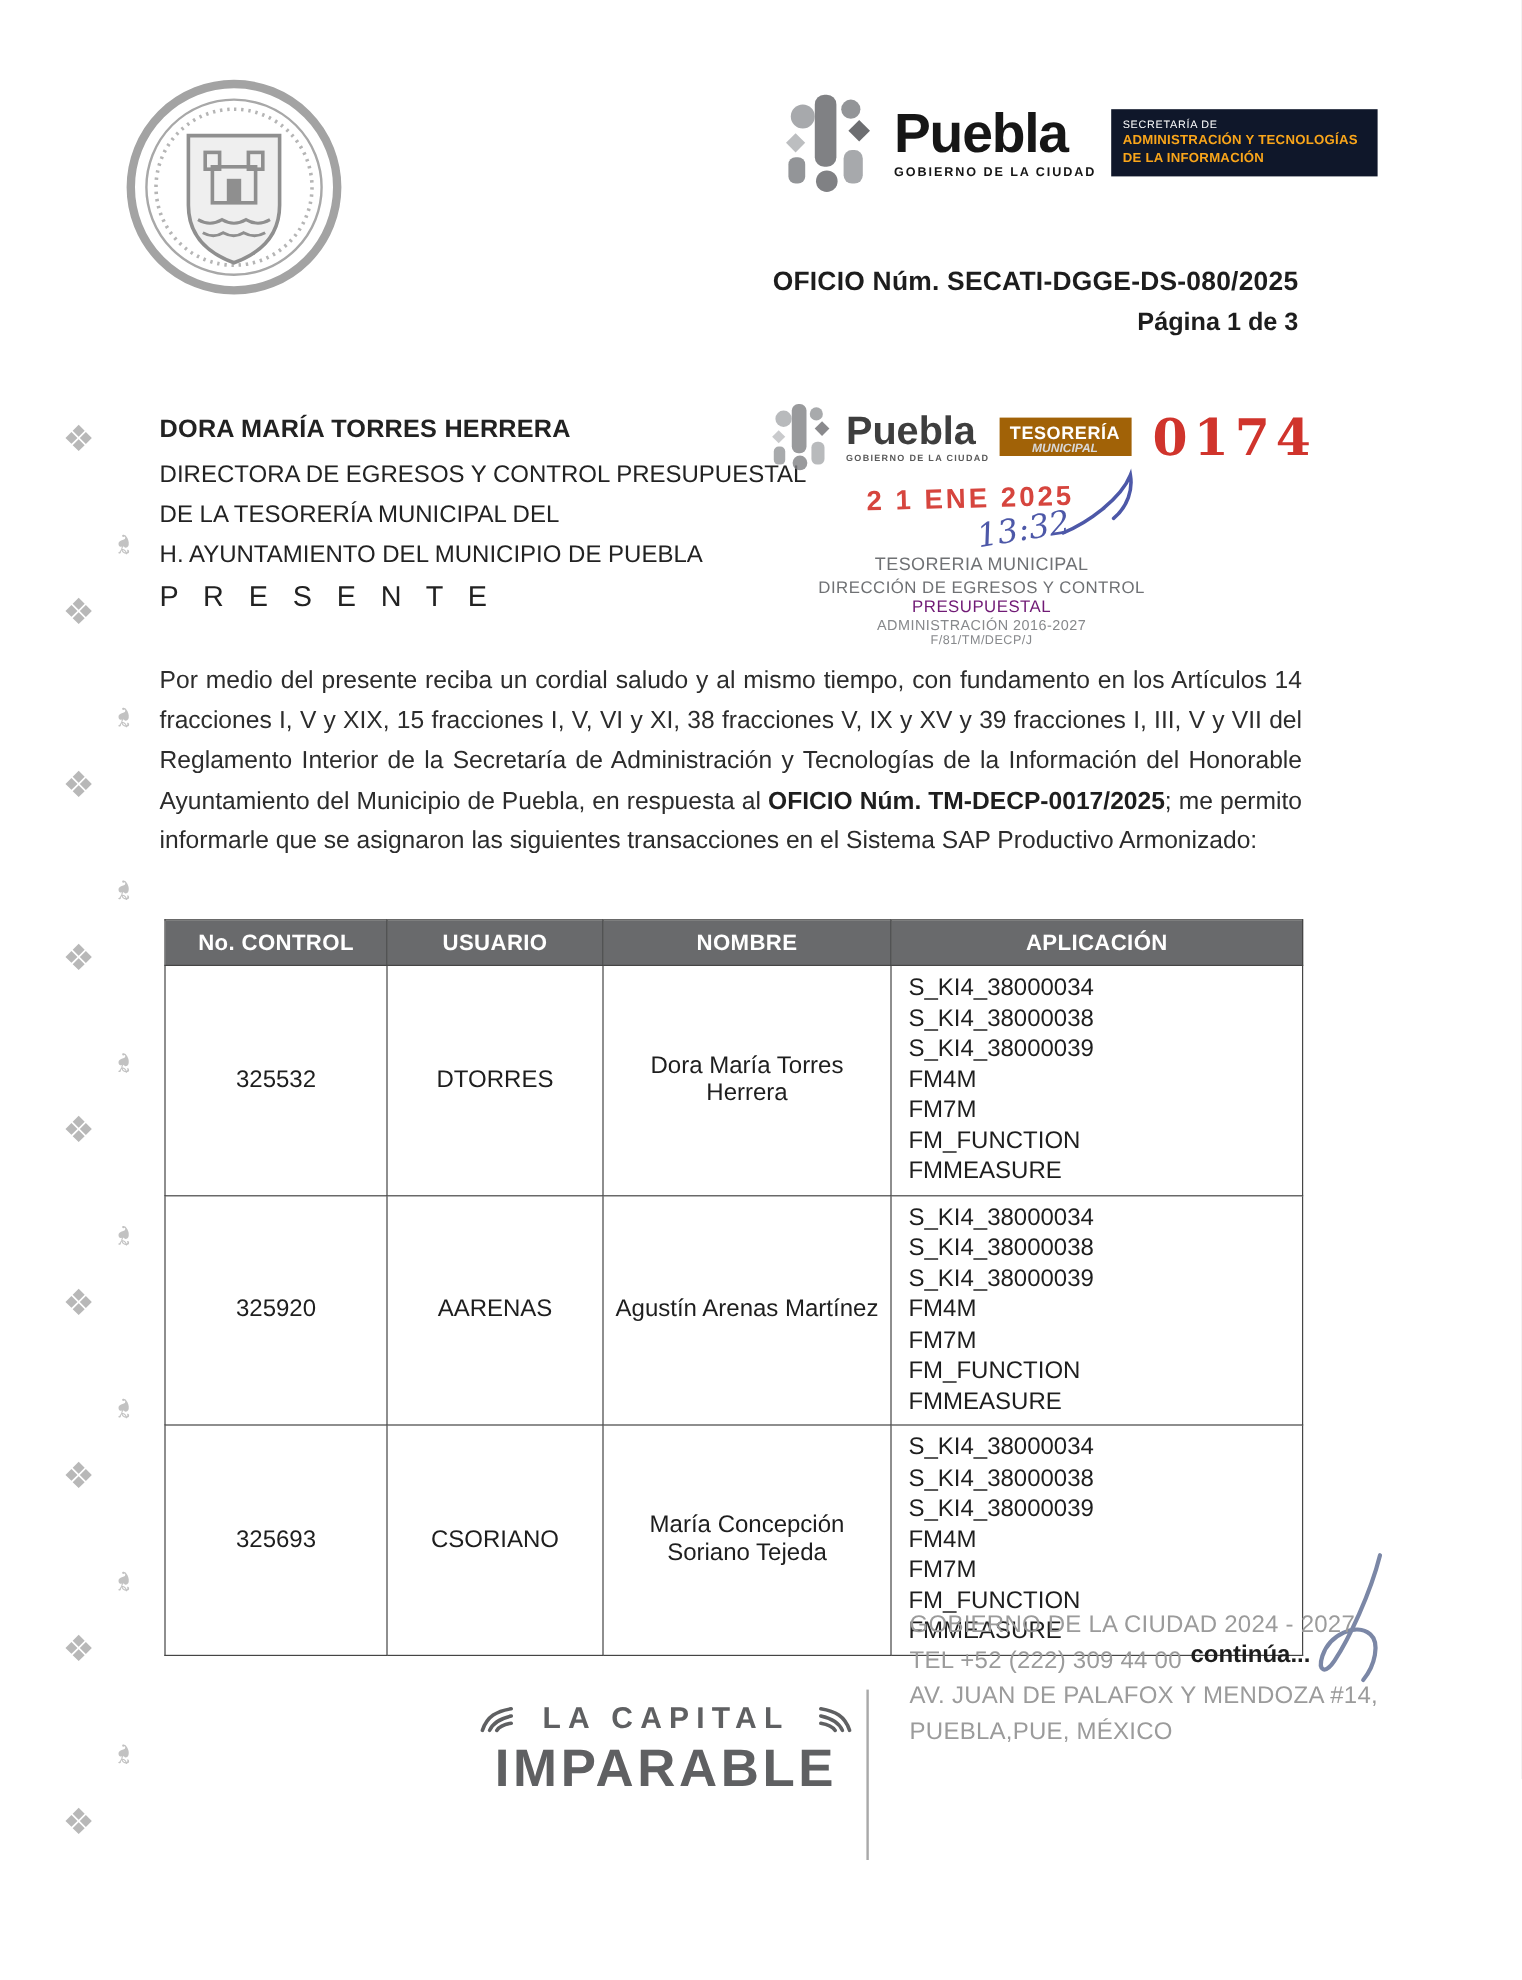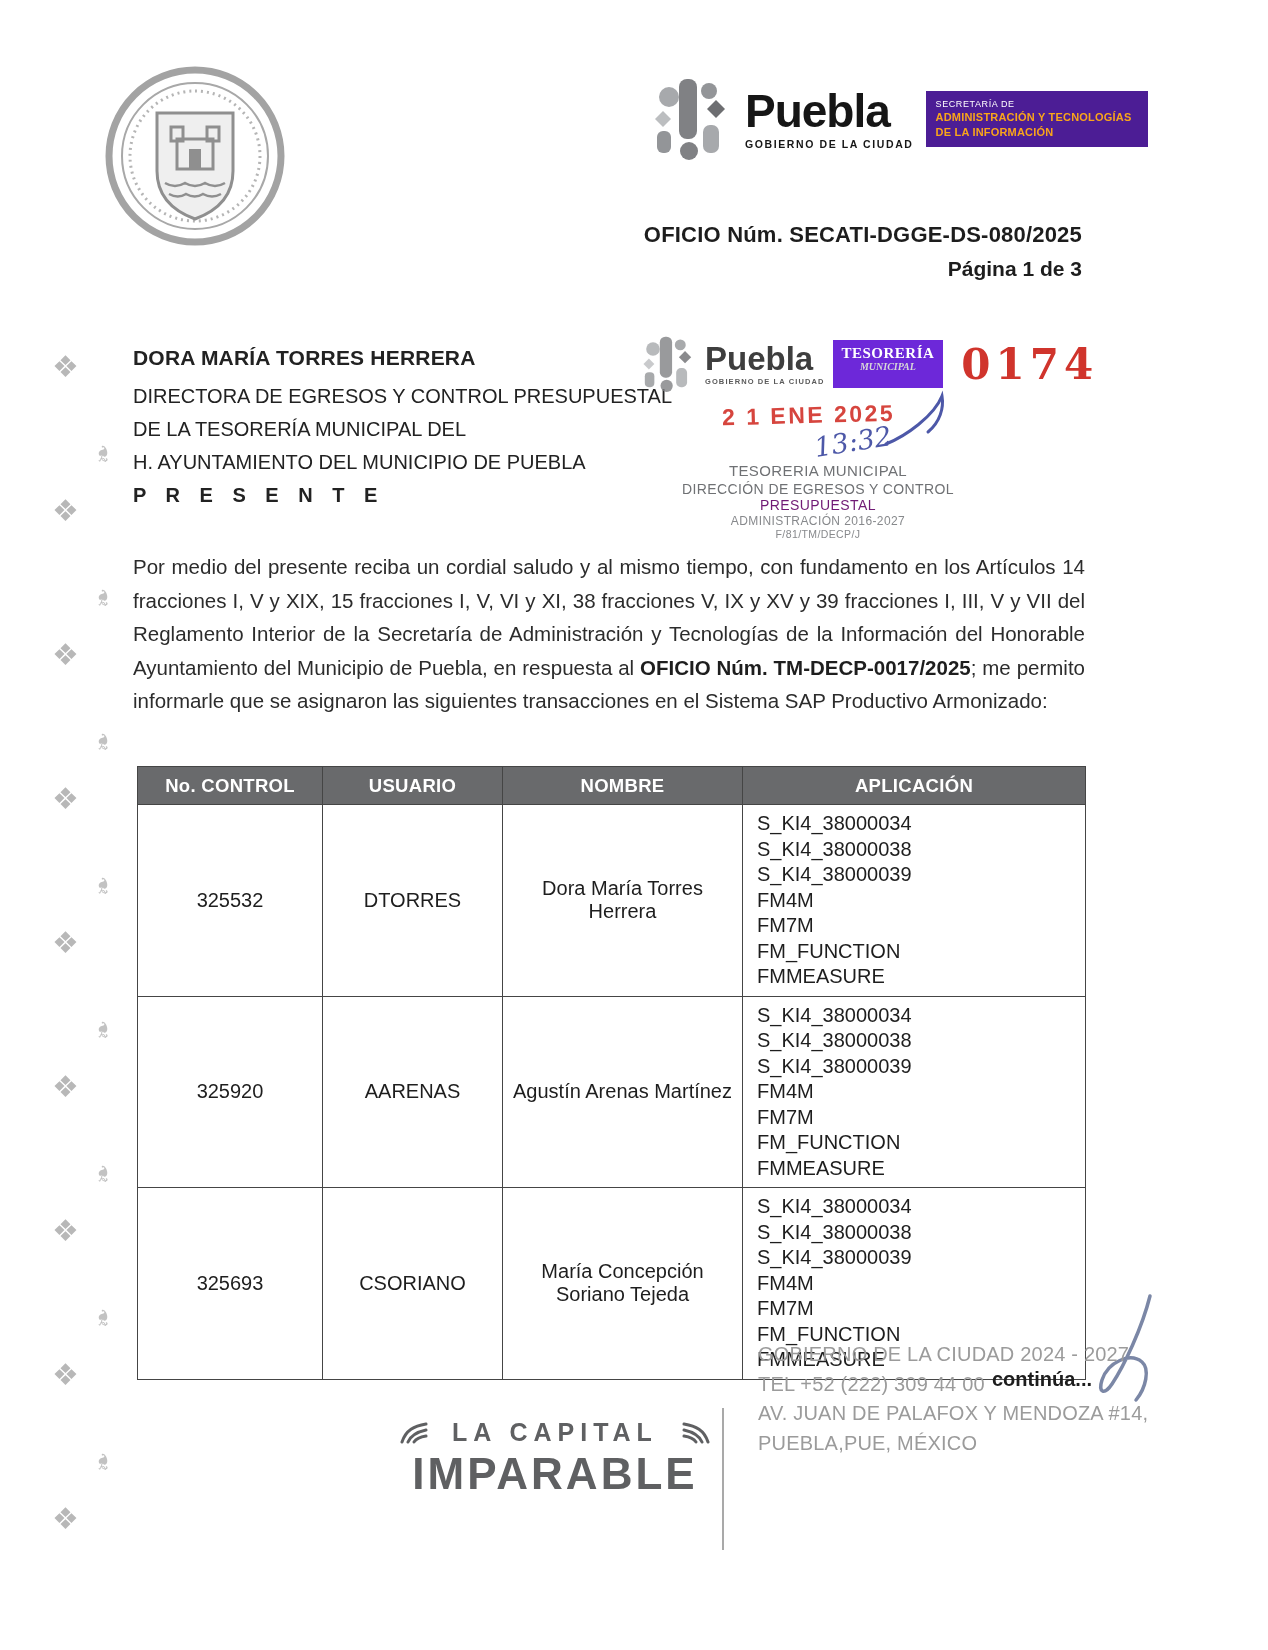--- a/index.html
+++ b/index.html
@@ -24,42 +24,42 @@
   .orn-b { font-size: 24px; margin-left: 26px; transform: rotate(-95deg); color: #c2c2c2; }
 
   
   .seal { position: absolute; left: 105px; top: 58px; }
 
   
   .top-logo { position: absolute; left: 645px; top: 75px; display: flex; align-items: center; }
   .brand-col { margin-left: 8px; }
   .brand { font-size: 46px; font-weight: bold; color: #161616; letter-spacing: -1px; line-height: 1; }
   .brand-sub { font-size: 10.5px; font-weight: bold; color: #161616; letter-spacing: 1.6px; margin-top: 4px; }
-  .secretaria-box { margin-left: 12px; background: #4c1d95; width: 222px; padding: 8px 10px 9px 10px; }
+  .secretaria-box { margin-left: 12px; background: #0f172a; width: 222px; padding: 8px 10px 9px 10px; }
   .sec1 { font-size: 9px; color: #ffffff; letter-spacing: .6px; }
   .sec2 { font-size: 11px; font-weight: bold; color: #f9a51a; letter-spacing: .2px; margin-top: 2px; line-height: 1.15; }
 
   
   .oficio { position: absolute; right: 186px; top: 222px; text-align: right; color: #1d1d1d; }
   .oficio-num { font-size: 22px; font-weight: bold; letter-spacing: .2px; }
   .oficio-page { font-size: 21px; font-weight: bold; margin-top: 9px; }
 
   
   .recipient { position: absolute; left: 133px; top: 346px; color: #222; }
   .r-name { font-size: 21px; font-weight: bold; margin-bottom: 10px; letter-spacing: .2px; }
   .r-line { font-size: 20px; line-height: 33px; }
-  .r-presente { font-size: 20px; font-weight: bold; letter-spacing: 7px; margin-top: 5px; }
+  .r-presente { font-size: 24px; font-weight: normal; letter-spacing: 7px; margin-top: 5px; }
 
   
   .stamp { position: absolute; left: 636px; top: 334px; width: 480px; }
   .stamp-row1 { display: flex; align-items: center; }
   .stamp-brandcol { margin-left: 5px; }
   .stamp-brand { font-size: 33px; font-weight: bold; color: #3e3e3e; line-height: 1; }
   .stamp-sub { font-size: 7.5px; font-weight: bold; color: #5a5a5a; letter-spacing: 1.1px; margin-top: 2px; }
-  .stamp-box { margin-left: 8px; background: #6d28d9; padding: 5px 9px 16px 9px; text-align: center; font-family: Liberation Serif, serif; }
+  .stamp-box { margin-left: 8px; background: #a16207; padding: 5px 9px 0 9px; text-align: center; }
   .stamp-box-l1 { font-size: 15px; font-weight: bold; color: #ffffff; letter-spacing: .5px; }
   .stamp-box-l2 { font-size: 10px; font-weight: bold; font-style: italic; color: #d8d8d8; margin-top: -1px; }
   .folio { margin-left: 18px; font-family: "DejaVu Serif", serif; font-weight: bold; font-size: 42px; color: #d0342c; letter-spacing: 5px; }
   .stamp-row2 { position: relative; height: 64px; margin-left: 86px; margin-top: 8px; }
   .fecha { display: inline-block; font-size: 23px; font-weight: bold; color: #d6453e; letter-spacing: 2.5px; transform: rotate(-1.5deg); }
   .hora { position: absolute; left: 92px; top: 24px; font-family: "DejaVu Serif", serif; font-style: italic; font-size: 27px; color: #4d58a8; transform: rotate(-9deg); }
   .flourish { position: absolute; left: 158px; top: -12px; }
   .stamp-office { width: 340px; margin-left: 12px; margin-top: -4px; text-align: center; }
   .stamp-office div { letter-spacing: .4px; }
   .stamp-office div:nth-child(1) { font-size: 15px; color: #6f7174; }

